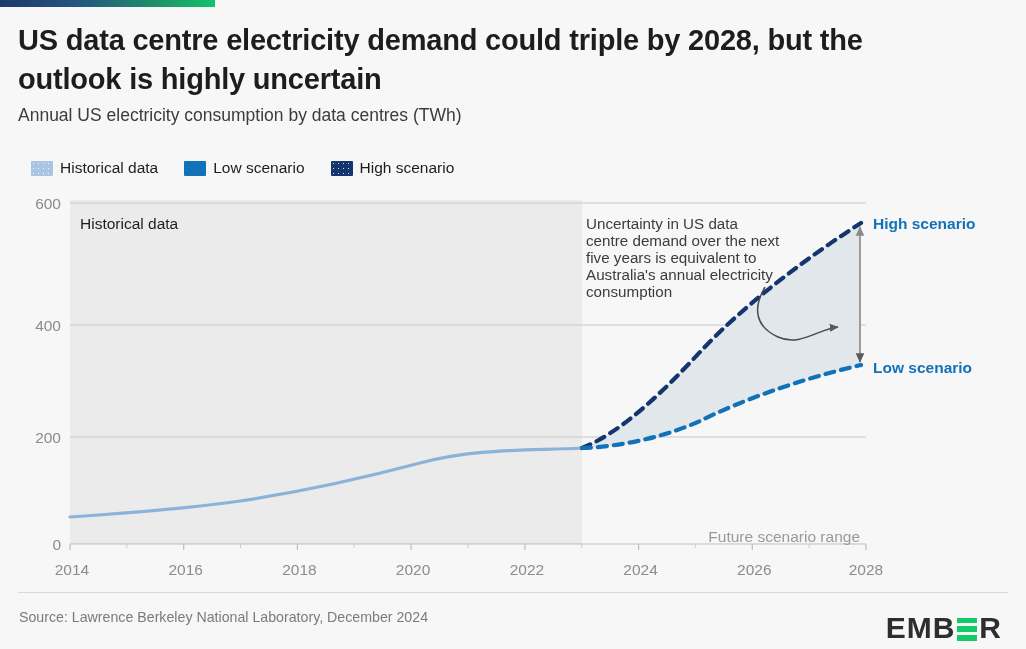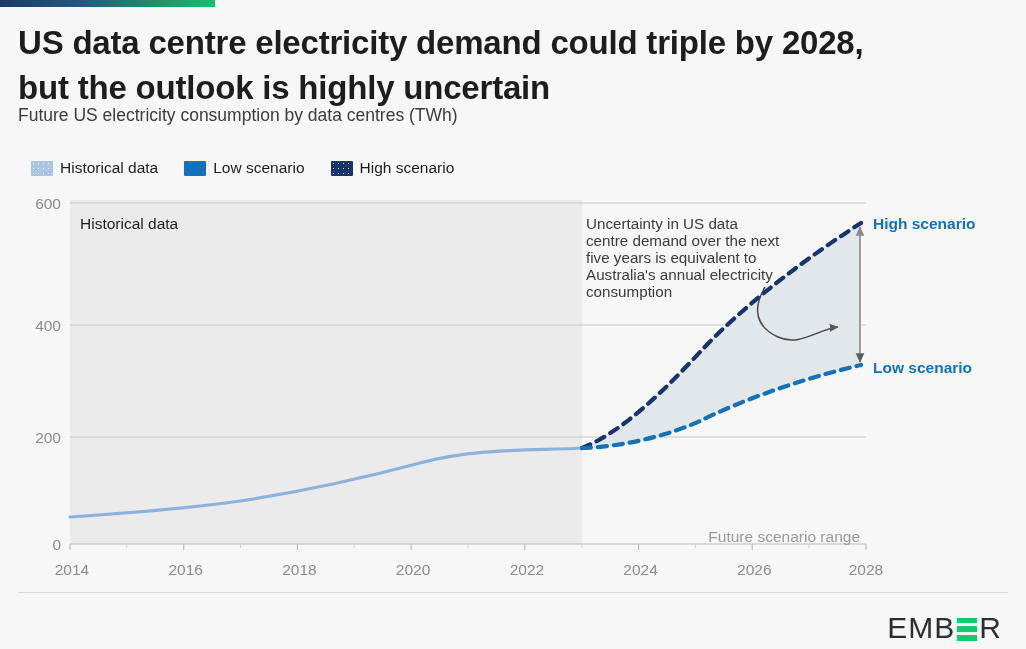--- a/index.html
+++ b/index.html
@@ -13,21 +13,21 @@
   #topbar {
     position: absolute; left: 0; top: 0; width: 215px; height: 7px;
     background: linear-gradient(90deg, #1b3a6b 0%, #24547f 35%, #1f8f6a 72%, #13c26b 100%);
   }
   #card {
     position: absolute; left: 0; top: 7px; width: 1026px; height: 642px;
     background: #f7f7f7;
   }
   #title {
     position: absolute; left: 18px; top: 14px; width: 900px;
-    font-size: 33px; font-weight: bold; color: #1d1d1d; line-height: 1.36;
+    font-size: 29px; font-weight: bold; color: #1d1d1d; line-height: 1.36;
     letter-spacing: -0.2px;
   }
   #subtitle {
     position: absolute; left: 18px; top: 98px; width: 900px;
     font-size: 17.5px; color: #3c3c3c; font-weight: normal;
   }
   
   #legend { position: absolute; left: 31px; top: 152px; display: flex; align-items: center; gap: 0px; }
   .lg-item { display: flex; align-items: center; margin-right: 26px; }
   .lg-sw { width: 22px; height: 15px; margin-right: 7px; border-radius: 1px; }
@@ -41,34 +41,34 @@
   .lg-lb { font-size: 15.5px; color: #1d1d1d; }
 
   
   #plot { position: absolute; left: 0; top: 0; width: 1026px; height: 642px; }
   #footer-rule { position: absolute; left: 18px; top: 585px; width: 990px; height: 1px; background: #d9d9d9; }
   #source {
     position: absolute; left: 19px; top: 600px; font-size: 14.2px; color: #7b7b7b;
     line-height: 1.45;
   }
   #ember { position: absolute; right: 24px; top: 604px; display: flex; align-items: center; }
-  .em-txt { font-size: 30px; font-weight: normal; color: #2e2e2e; letter-spacing: 1px; font-family: "Liberation Sans", sans-serif; }
+  .em-txt { font-size: 30px; font-weight: bold; color: #2e2e2e; letter-spacing: 1px; font-family: "Liberation Sans", sans-serif; }
   .em-e { display: inline-flex; flex-direction: column; justify-content: space-between; width: 20px; height: 23px; margin: 0 2px; position: relative; top: 1px; }
   .em-e i { display: block; height: 5.5px; background: #12cc6a; width: 100%; }
   svg text { font-family: "Liberation Sans", sans-serif; }
 </style>
 </head>
 <body>
 
 <div id="topbar"></div>
 
 <div id="card">
 
   <div id="title">US data centre electricity demand could triple by 2028, but the outlook is highly uncertain</div>
-  <div id="subtitle">Future US electricity consumption by data centres (TWh)</div>
+  <div id="subtitle">Annual US electricity consumption by data centres (TWh)</div>
 
   <div id="legend">
     <div class="lg-item">
       <span class="lg-sw hist dots"></span>
       <span class="lg-lb">Historical data</span>
     </div>
     <div class="lg-item">
       <span class="lg-sw low"></span>
       <span class="lg-lb">Low scenario</span>
     </div>
@@ -163,20 +163,21 @@
 
     <line x1="860" y1="220" x2="860" y2="355" stroke="#8a8a8a" stroke-width="1.6" marker-start="url(#arrUp)" marker-end="url(#arrHead)"></line>
 
     <text x="873" y="222" font-size="15.5" font-weight="bold" fill="#1272b8">High scenario</text>
     <text x="873" y="366" font-size="15.5" font-weight="bold" fill="#1272b8">Low scenario</text>
   </svg>
 
   <div id="footer-rule"></div>
 
   <div id="source">
+    <div>Source: Lawrence Berkeley National Laboratory, December 2024</div>
   </div>
 
   <div id="ember">
     <span class="em-txt">EMB</span>
     <span class="em-e">
         <i></i>
         <i></i>
         <i></i>
       </span>
     <span class="em-txt">R</span>

